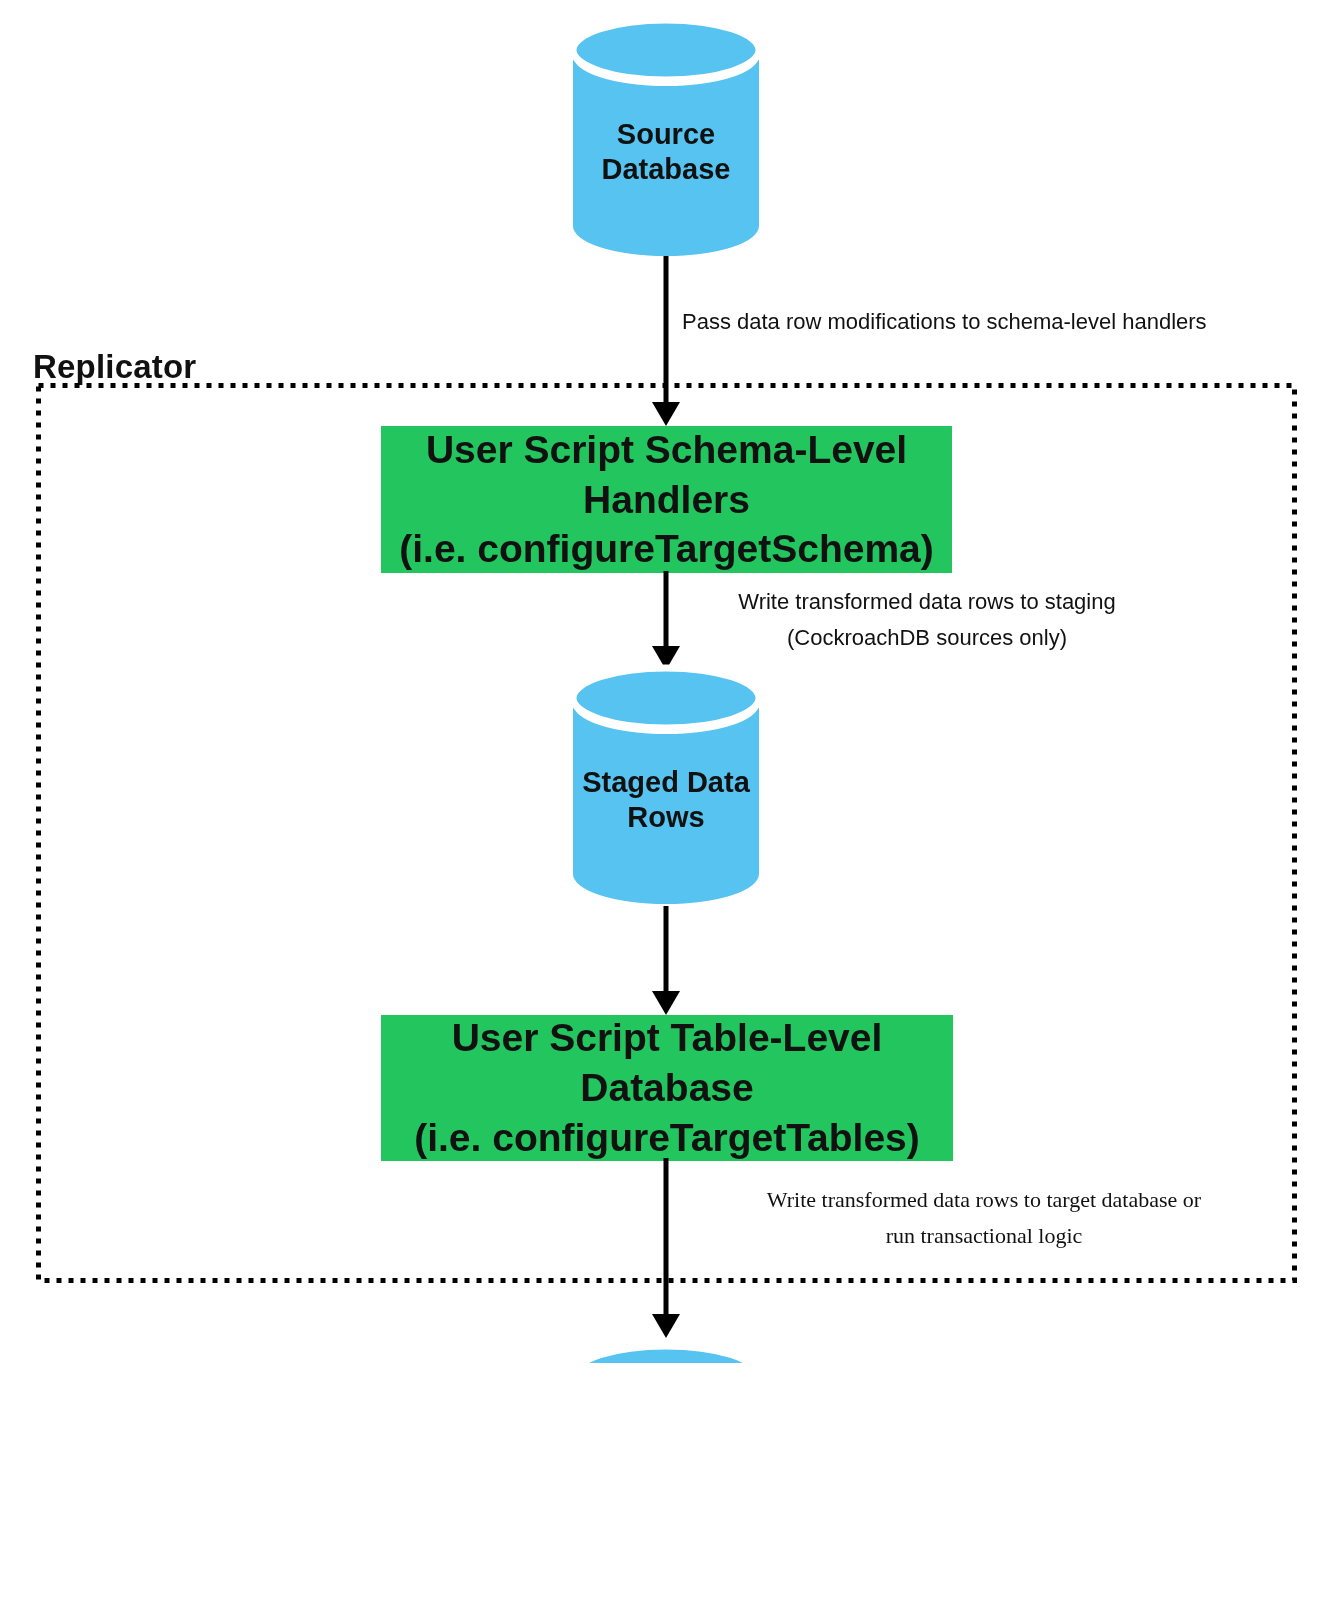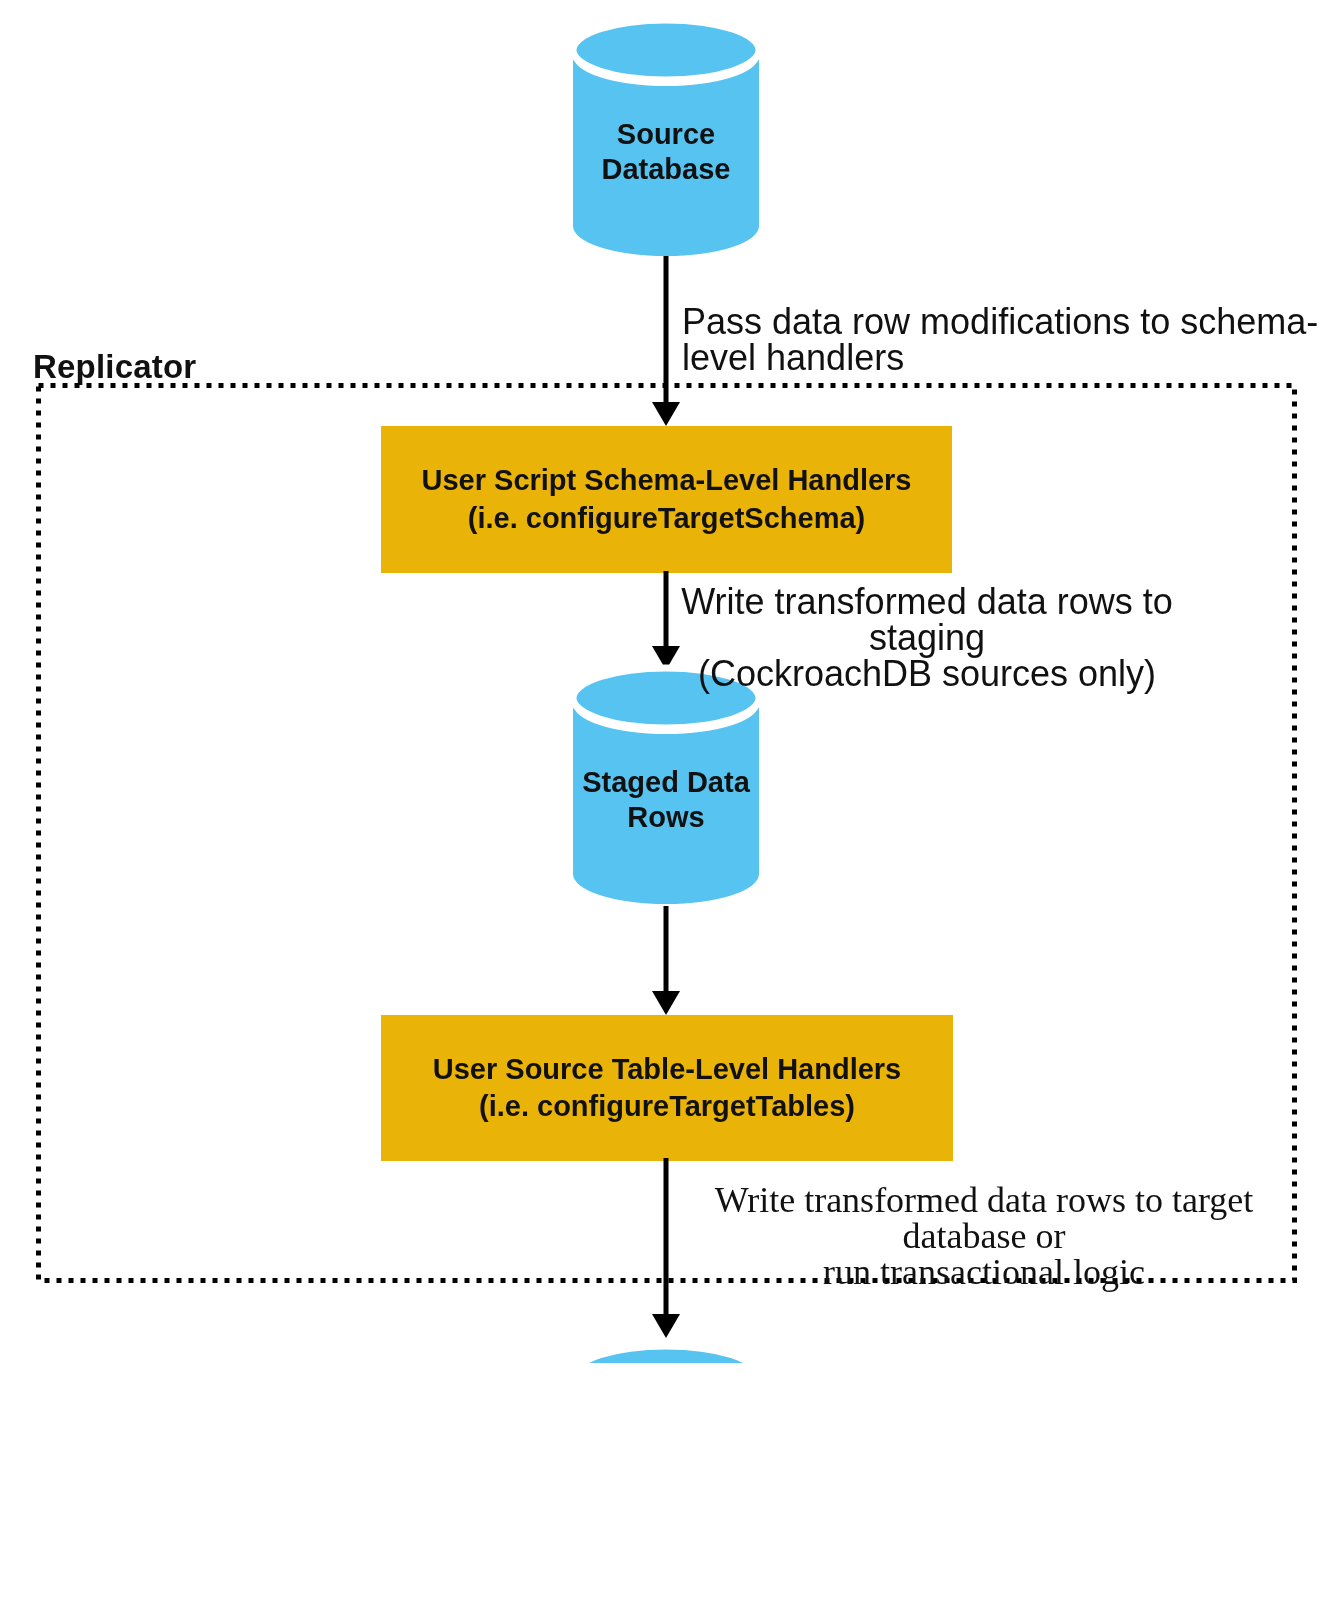--- a/index.html
+++ b/index.html
@@ -30,34 +30,34 @@
     justify-content: center;
     text-align: center;
     font-weight: 700;
     font-size: 29px;
     line-height: 1.22;
     white-space: pre-line;
   }
 
   
   .hbox {
-    background: #eab308;
+    background: #22c55e;
     display: flex;
     align-items: center;
     justify-content: center;
     text-align: center;
     font-weight: 700;
-    font-size: 29px;
+    font-size: 39px;
     line-height: 1.28;
     white-space: pre-line;
   }
 
   
   .edge-label {
-    font-size: 36px;
+    font-size: 22px;
     line-height: 36px;
     white-space: pre-line;
   }
   .edge-label.centered { text-align: center; }
 
   
   .group-title {
     font-size: 33px;
     font-weight: 700;
     letter-spacing: 0.2px;
@@ -117,21 +117,21 @@
   <div class="abs edge-label centered" style="left:672px; top:584px; width:510px;">Write transformed data rows to staging
 (CockroachDB sources only)</div>
 
   <div class="abs arrow" style="left:649px; top:906px;">
     <svg width="34" height="109">
       <line x1="17" y1="0" x2="17" y2="87" stroke="#000000" stroke-width="5"></line>
       <polygon points="3,85 31,85 17,109" fill="#000000"></polygon>
     </svg>
   </div>
 
-  <div class="abs hbox" style="left:381px; top:1015px; width:572px; height:146px;">User Source Table-Level Handlers
+  <div class="abs hbox" style="left:381px; top:1015px; width:572px; height:146px;">User Script Table-Level Database
 (i.e. configureTargetTables)</div>
 
   <div class="abs arrow" style="left:649px; top:1158px;">
     <svg width="34" height="180">
       <line x1="17" y1="0" x2="17" y2="158" stroke="#000000" stroke-width="5"></line>
       <polygon points="3,156 31,156 17,180" fill="#000000"></polygon>
     </svg>
   </div>
   <div class="abs edge-label centered" style="left:682px; top:1182px; width:604px;font-family:Liberation Serif, serif;">Write transformed data rows to target database or
 run transactional logic</div>

